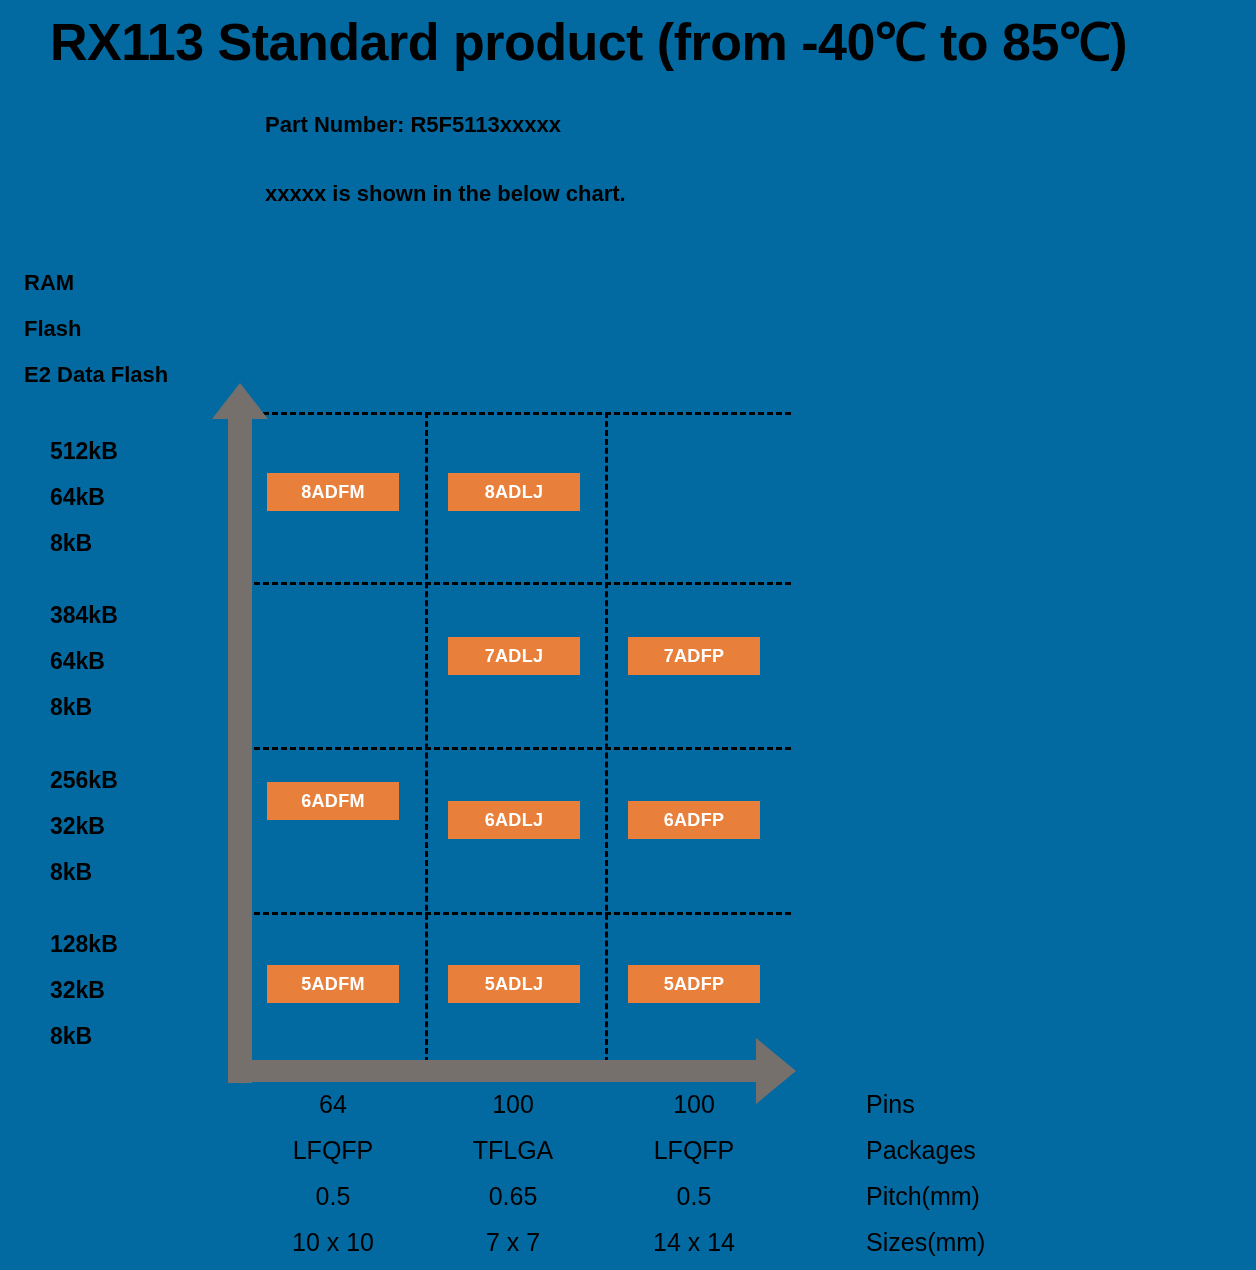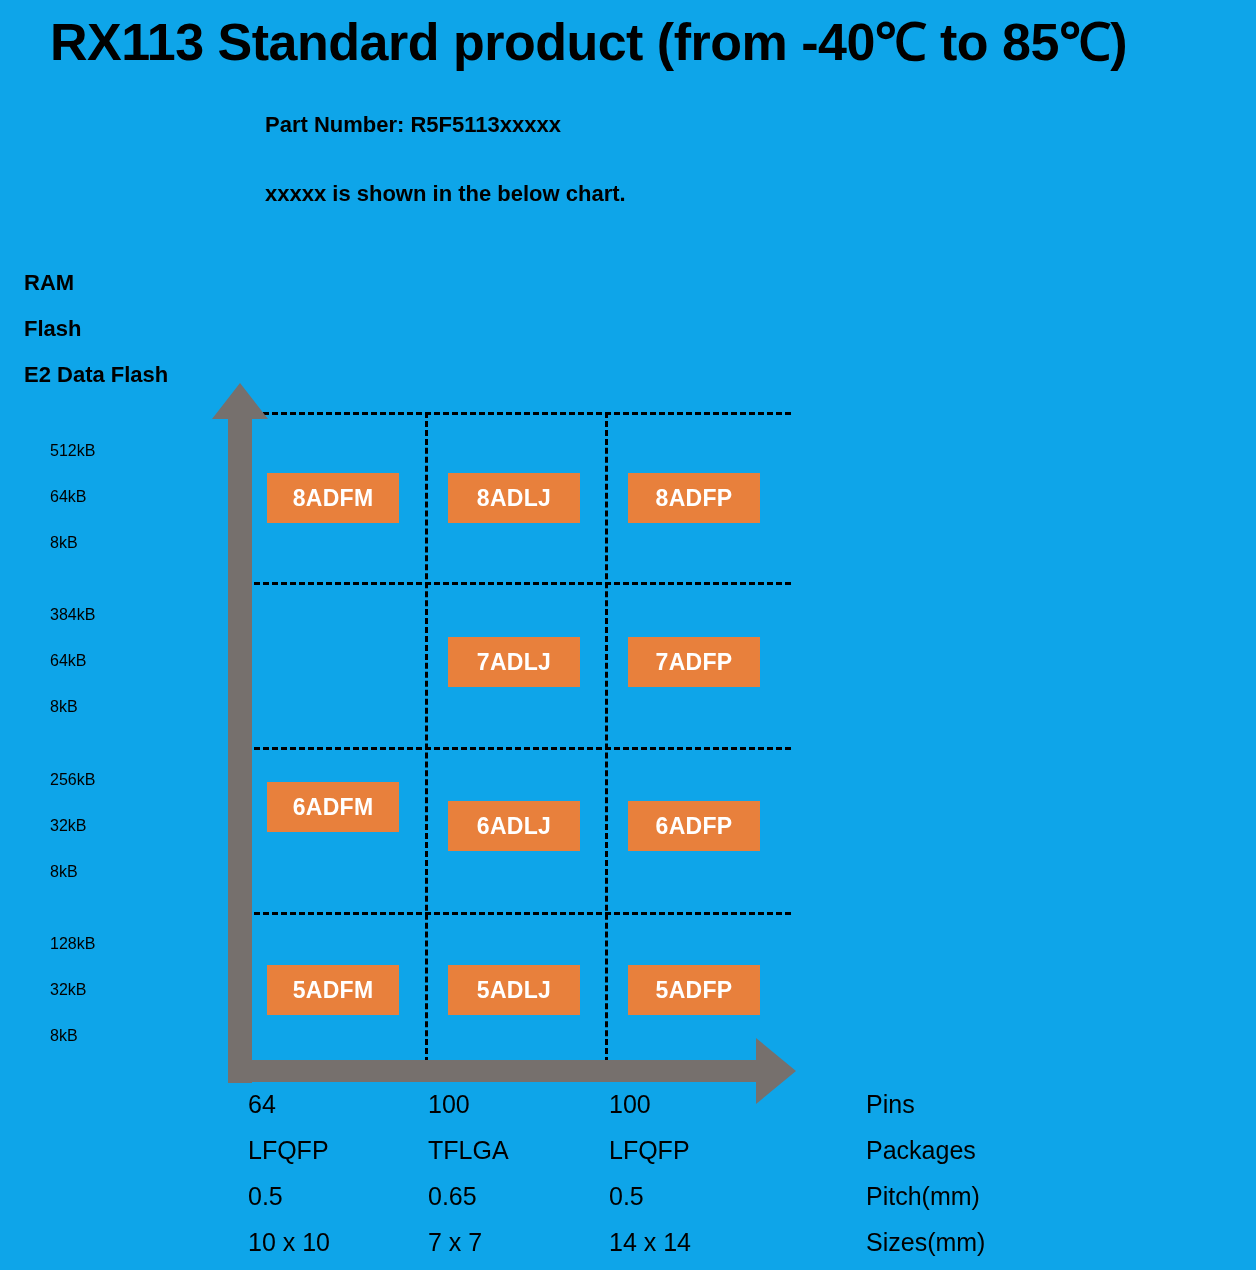--- a/index.html
+++ b/index.html
@@ -4,21 +4,21 @@
 <style>
   html, body {
     margin: 0;
     padding: 0;
     background: #ffffff;
   }
   #page {
     position: relative;
     width: 1256px;
     height: 1270px;
-    background: #0ea5e9;
+    background: #0369a1;
     font-family: "Liberation Sans", sans-serif;
     color: #000000;
     overflow: hidden;
   }
 
   
   #title {
     position: absolute;
     left: 50px;
     top: 14px;
@@ -54,22 +54,22 @@
     font-weight: bold;
     line-height: 46px;
   }
   #axis-key div { white-space: nowrap; }
 
   
   .ygroup {
     position: absolute;
     left: 50px;
     width: 175px;
-    font-size: 16px;
-    font-weight: normal;
+    font-size: 23px;
+    font-weight: bold;
     line-height: 46px;
   }
   .ygroup div { white-space: nowrap; }
 
   
   #v-arrow {
     position: absolute;
     left: 212px;
     top: 383px;
     width: 56px;
@@ -96,35 +96,36 @@
     top: 412px;
     height: 660px;
     width: 0;
     border-left: 3px dashed #000000;
   }
 
   
   .chip {
     position: absolute;
     width: 132px;
-    height: 50px;
+    height: 38px;
     background: #E8803C;
     color: #ffffff;
-    font-size: 23px;
+    font-size: 18px;
     font-weight: bold;
     display: flex;
     align-items: center;
     justify-content: center;
     letter-spacing: 0.3px;
   }
 
   
   .xcol {
     position: absolute;
     width: 170px;
+    text-align: center;
     font-size: 25px;
     line-height: 46px;
   }
   .xcol div { white-space: nowrap; }
   #xlegend {
     position: absolute;
     left: 866px;
     top: 1081px;
     font-size: 25px;
     font-weight: normal;
@@ -178,21 +179,20 @@
 
   <svg id="v-arrow" viewBox="0 0 56 700" preserveAspectRatio="none">
     <polygon points="28,0 56,36 40,36 40,700 16,700 16,36 0,36" fill="#76706D"></polygon>
   </svg>
   <svg id="h-arrow" viewBox="0 0 568 66" preserveAspectRatio="none">
     <polygon points="0,0 0,44 528,44 528,66 568,33 528,0 528,22 22,22 22,0" fill="#76706D"></polygon>
   </svg>
 
   <div class="chip" style="left:267px; top:473px">8ADFM</div>
   <div class="chip" style="left:448px; top:473px">8ADLJ</div>
-  <div class="chip" style="left:628px; top:473px">8ADFP</div>
 
   <div class="chip" style="left:448px; top:637px">7ADLJ</div>
   <div class="chip" style="left:628px; top:637px">7ADFP</div>
 
   <div class="chip" style="left:267px; top:782px">6ADFM</div>
   <div class="chip" style="left:448px; top:801px">6ADLJ</div>
   <div class="chip" style="left:628px; top:801px">6ADFP</div>
 
   <div class="chip" style="left:267px; top:965px">5ADFM</div>
   <div class="chip" style="left:448px; top:965px">5ADLJ</div>

